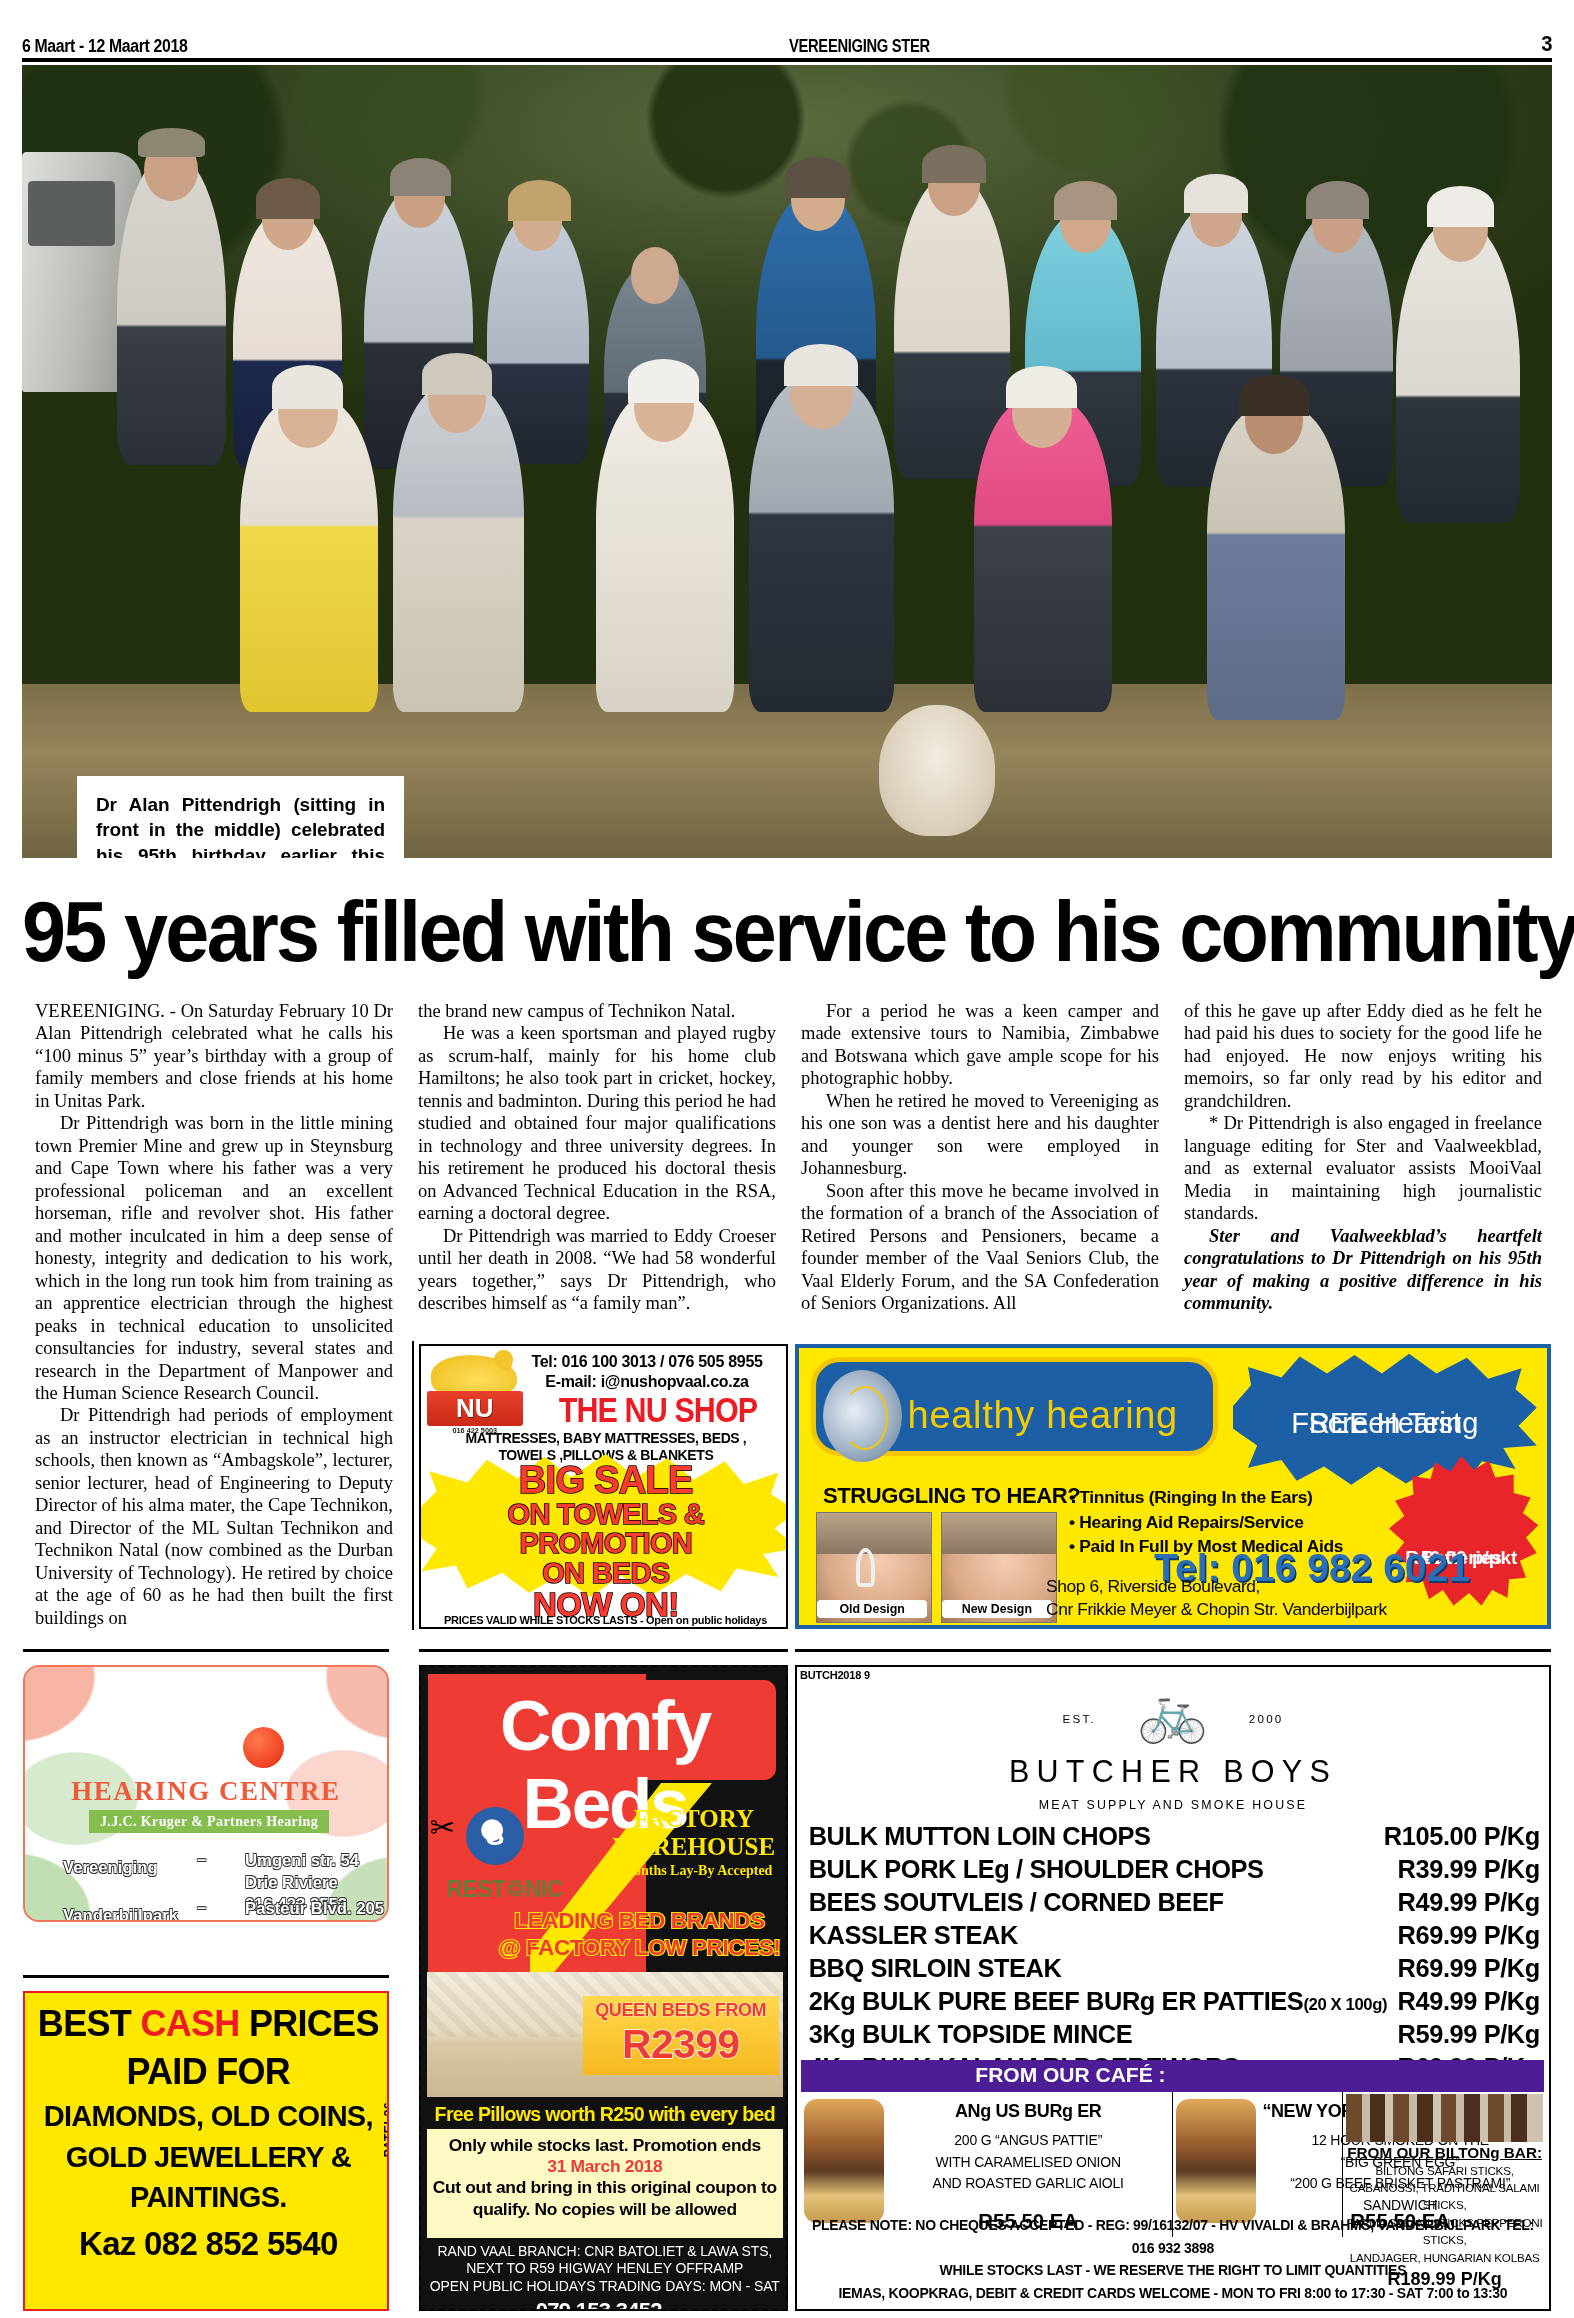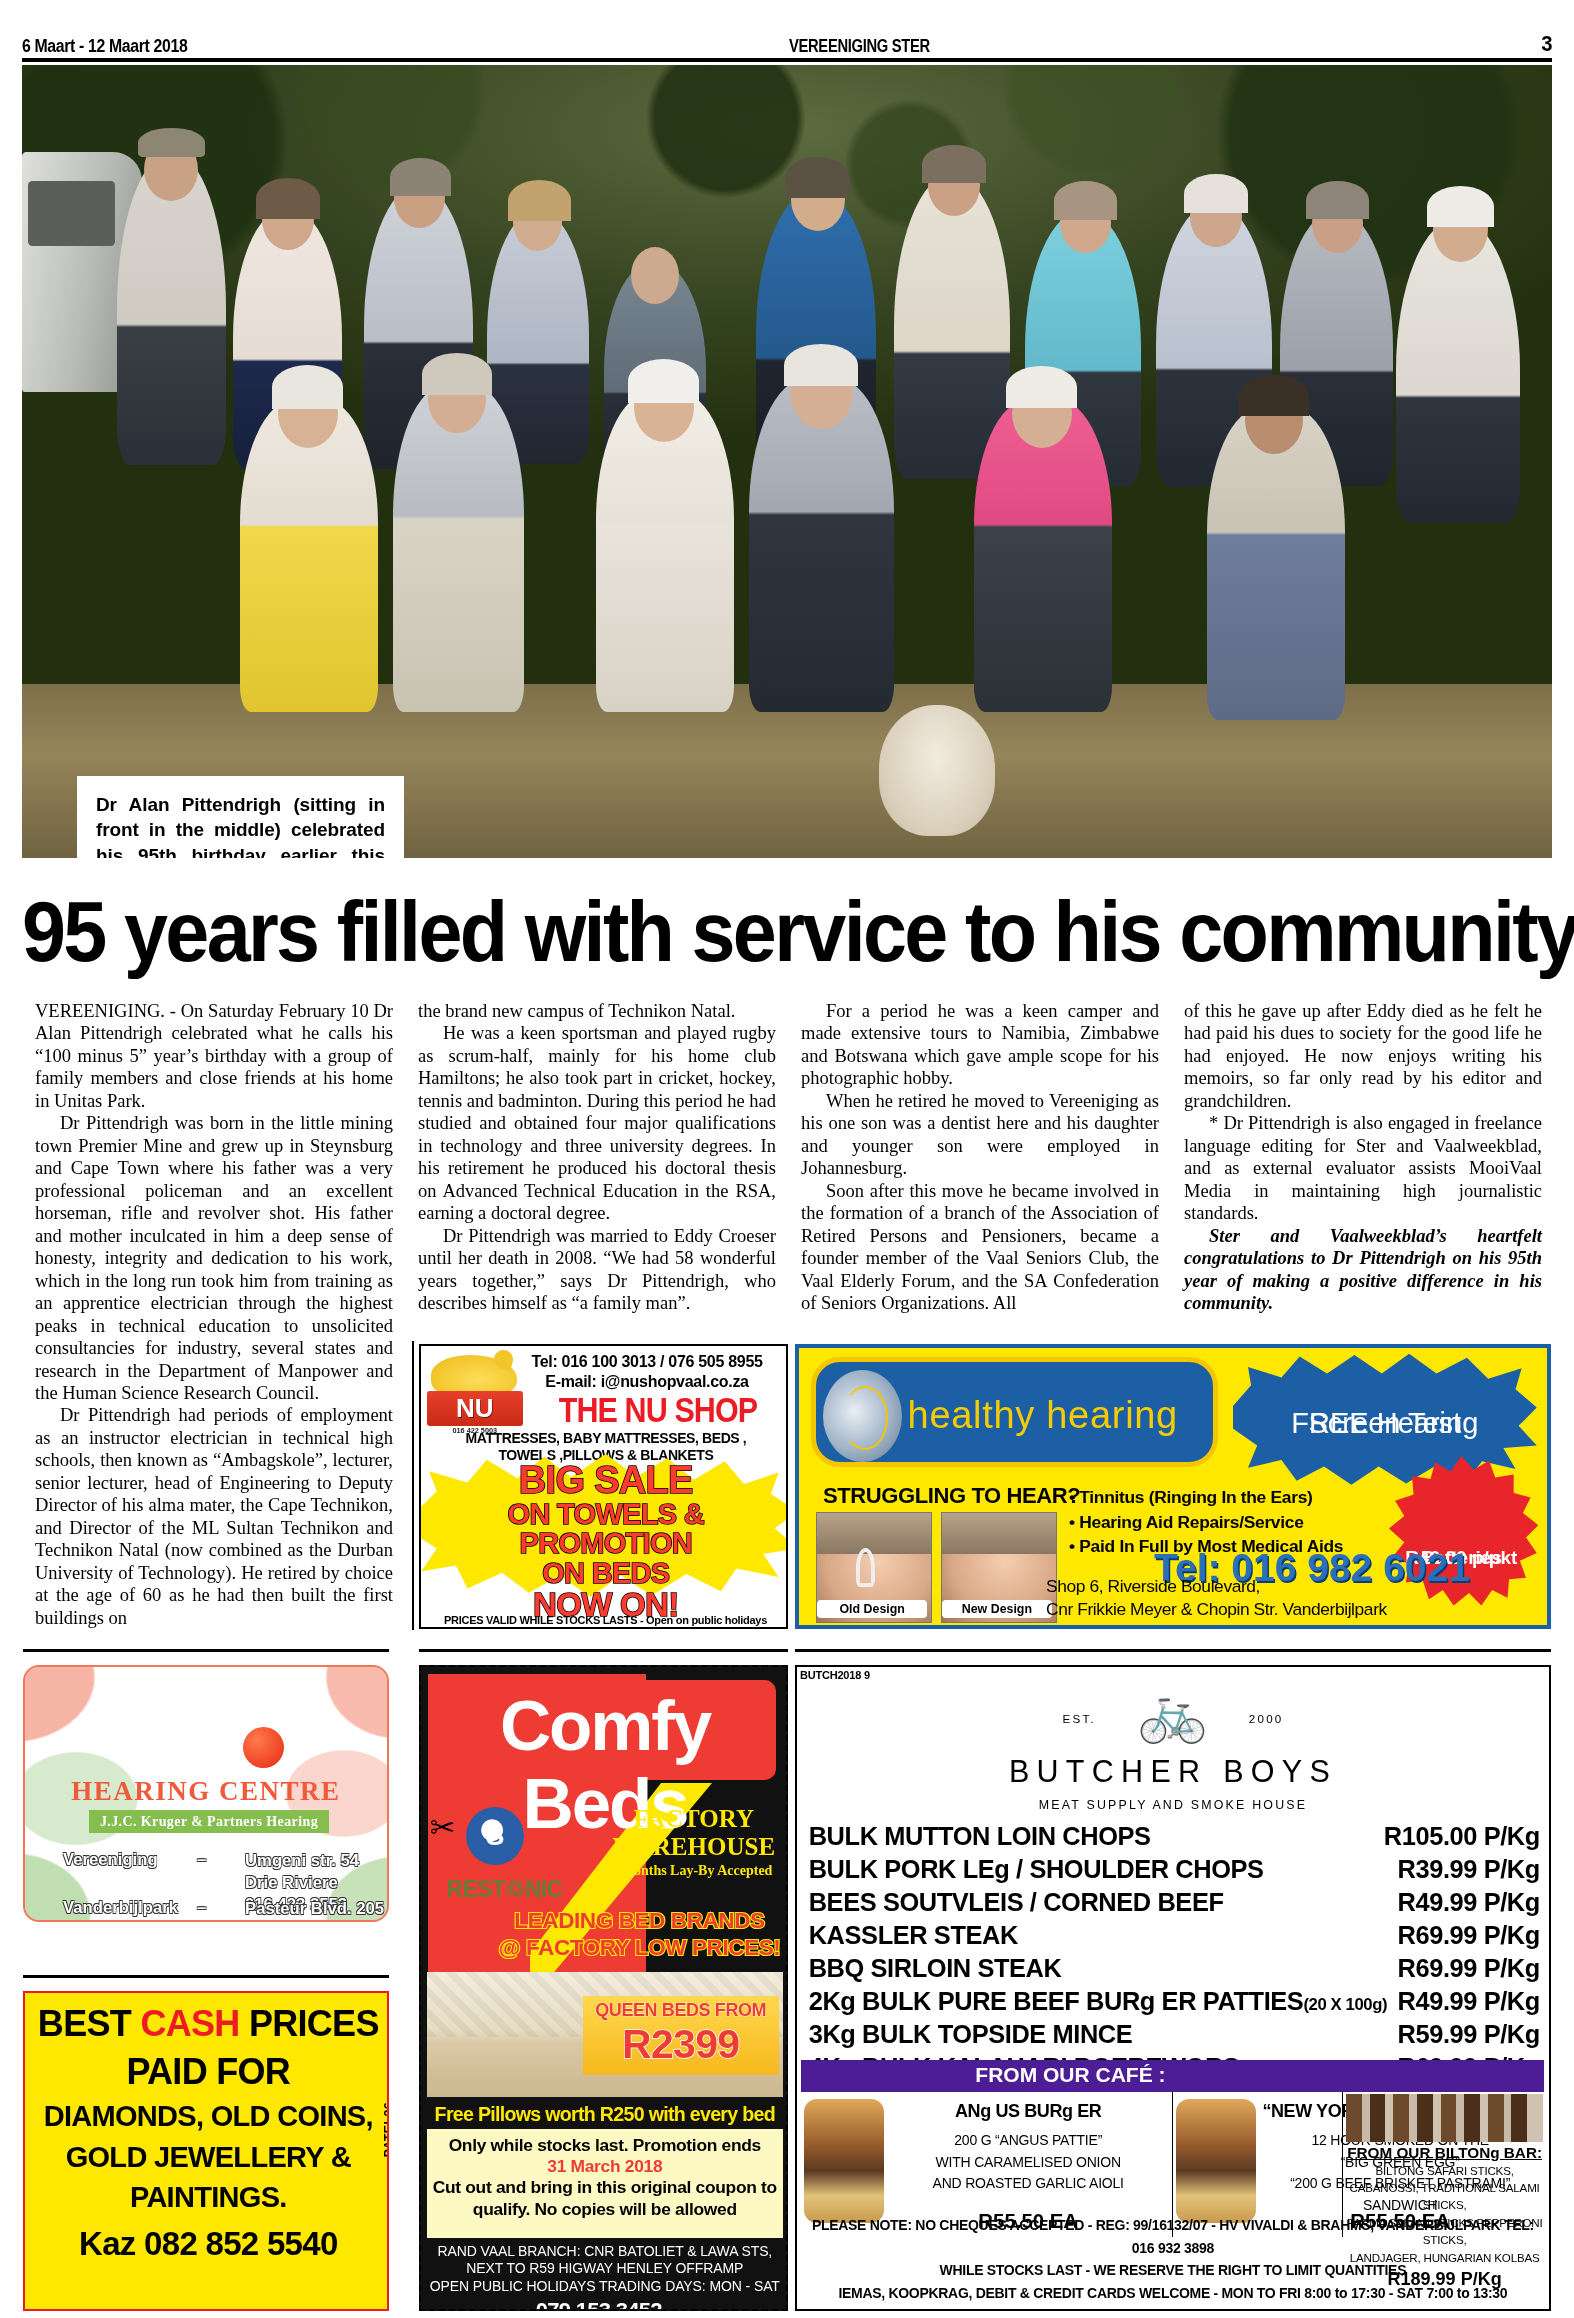--- a/index.html
+++ b/index.html
@@ -150,21 +150,21 @@
     position: absolute; left: 0; bottom: 1.5px; width: 369px; text-align: center;
     font-weight: bold; font-size: 11px; letter-spacing: -0.3px;
   }
 
   
   .hearing {
     position: absolute; left: 795px; top: 1344px; width: 756px; height: 285px;
     border: 4.4px solid #1a5fa8; background: #ffe800; overflow: hidden;
   }
   .hh-logo {
-    position: absolute; left: 11.6px; top: 8.7px; width: 407px; height: 110px;
+    position: absolute; left: 11.6px; top: 8.7px; width: 407px; height: 99px;
     background: #1d5fa5; border: 5.1px solid #f2c600; border-radius: 29px;
   }
   .hh-logo .ear {
     position: absolute; left: 7.3px; top: 8.7px; width: 79px; height: 92px;
     background: radial-gradient(ellipse at 40% 45%, #e9eef5 0%, #9fb2c6 55%, #5d7590 100%);
     border-radius: 50%;
   }
   .hh-logo .ear:after {
     content:""; position:absolute; left:19px; top:16px; width:42px; height:60px;
     border: 2.9px solid #f2c600; border-left-color: transparent; border-radius: 50%;
@@ -257,20 +257,21 @@
     color: #ef5a3a; letter-spacing: 1.5px;
   }
   .jjc .partners {
     position: absolute; left: 64px; top: 143px; width: 240px; height: 23px;
     background: #85bd4f; color: #fff; text-align: center; line-height: 23px;
     font-family: "Liberation Serif", serif; font-size: 14px; font-weight: bold; letter-spacing: 0.4px;
   }
   .jjc .branch {
     position: absolute; left: 38px; font-weight: bold; font-size: 16.7px; color: #fff;
     text-shadow: -0.7px -0.7px 0 #333, 0.7px -0.7px 0 #333, -0.7px 0.7px 0 #333, 0.7px 0.7px 0 #333;
+    margin-top: 8px;
   }
   .jjc .b1 { top: 183px; }
   .jjc .b2 { top: 231px; }
   .jjc .dash1 { position: absolute; left: 172px; top: 183px; font-weight: bold; font-size: 16.7px;
     color: #fff; text-shadow: -0.7px -0.7px 0 #333,0.7px -0.7px 0 #333,-0.7px 0.7px 0 #333,0.7px 0.7px 0 #333; }
   .jjc .dash2 { position: absolute; left: 172px; top: 231px; font-weight: bold; font-size: 16.7px;
     color: #fff; text-shadow: -0.7px -0.7px 0 #333,0.7px -0.7px 0 #333,-0.7px 0.7px 0 #333,0.7px 0.7px 0 #333; }
   .jjc .addr {
     position: absolute; left: 220px; font-weight: bold; font-size: 16.7px; line-height: 1.32; color: #fff;
     text-shadow: -0.7px -0.7px 0 #333, 0.7px -0.7px 0 #333, -0.7px 0.7px 0 #333, 0.7px 0.7px 0 #333;

